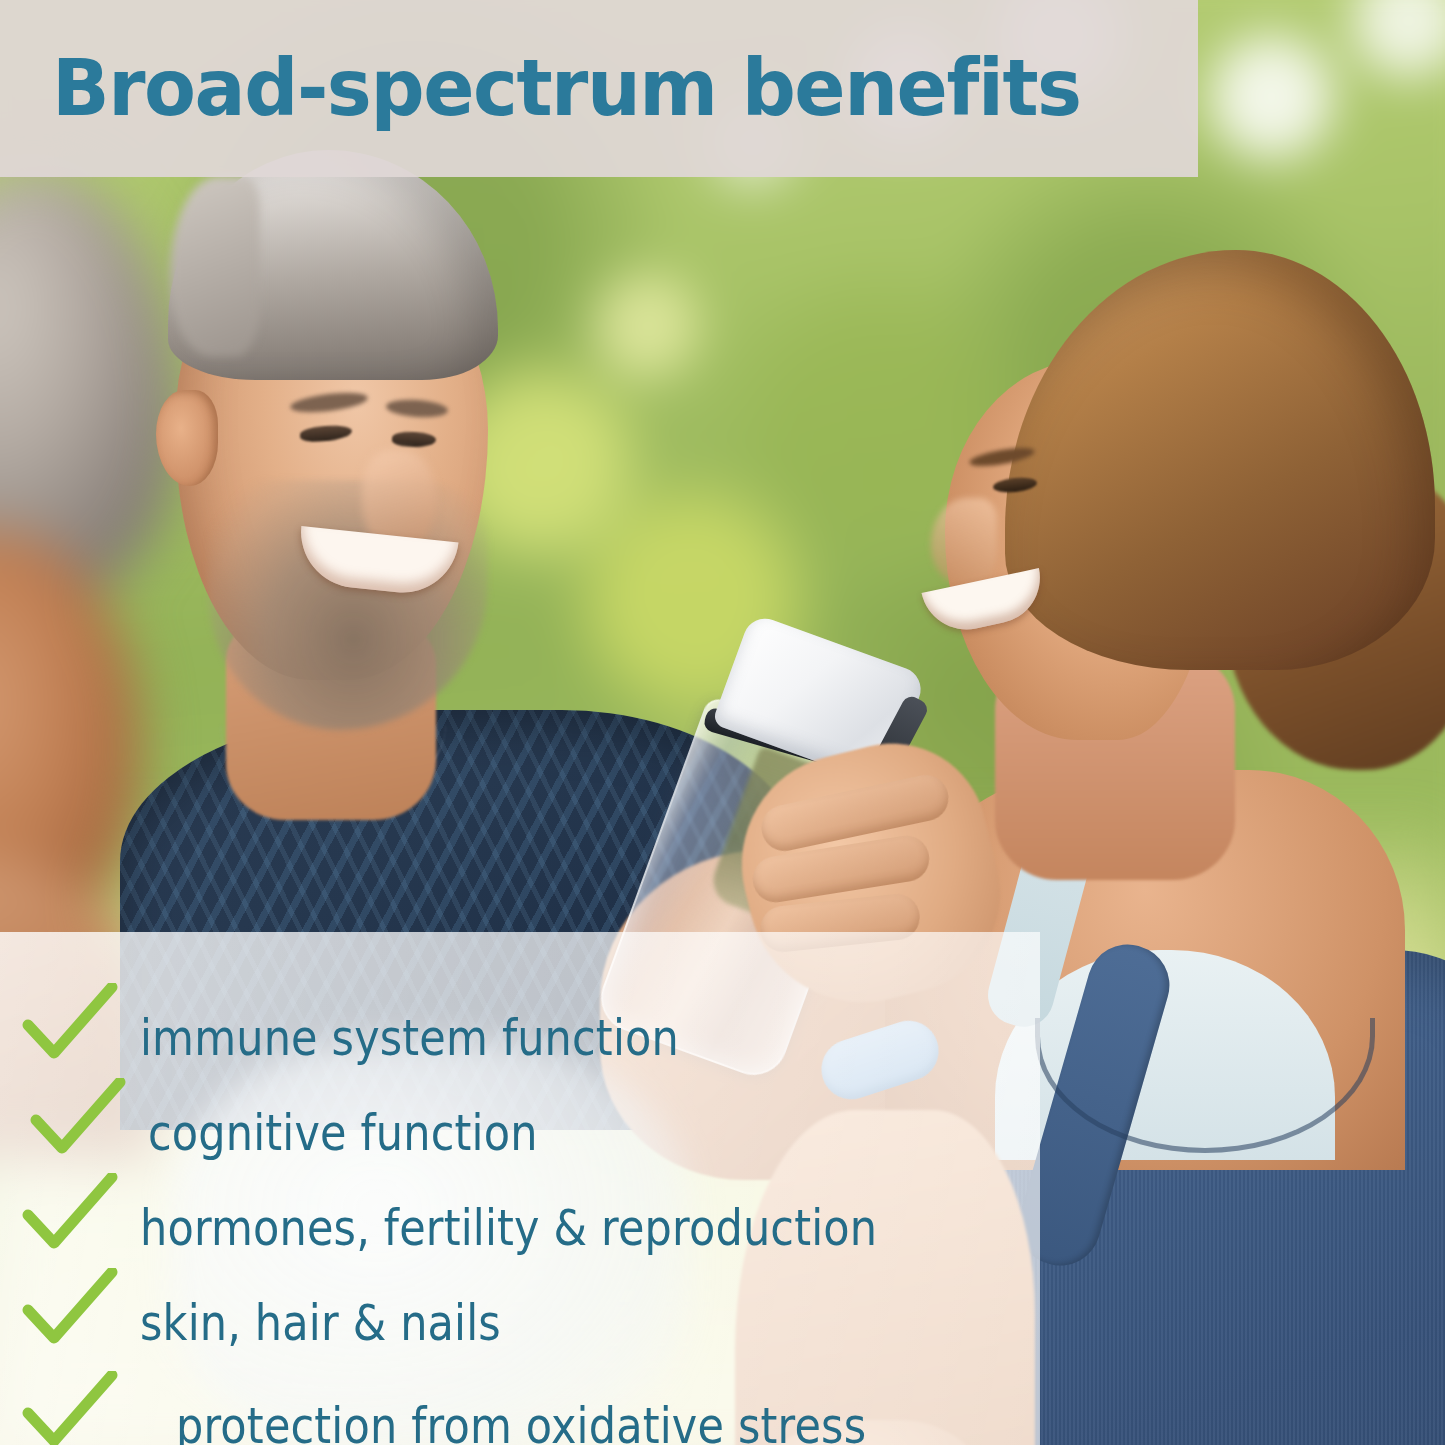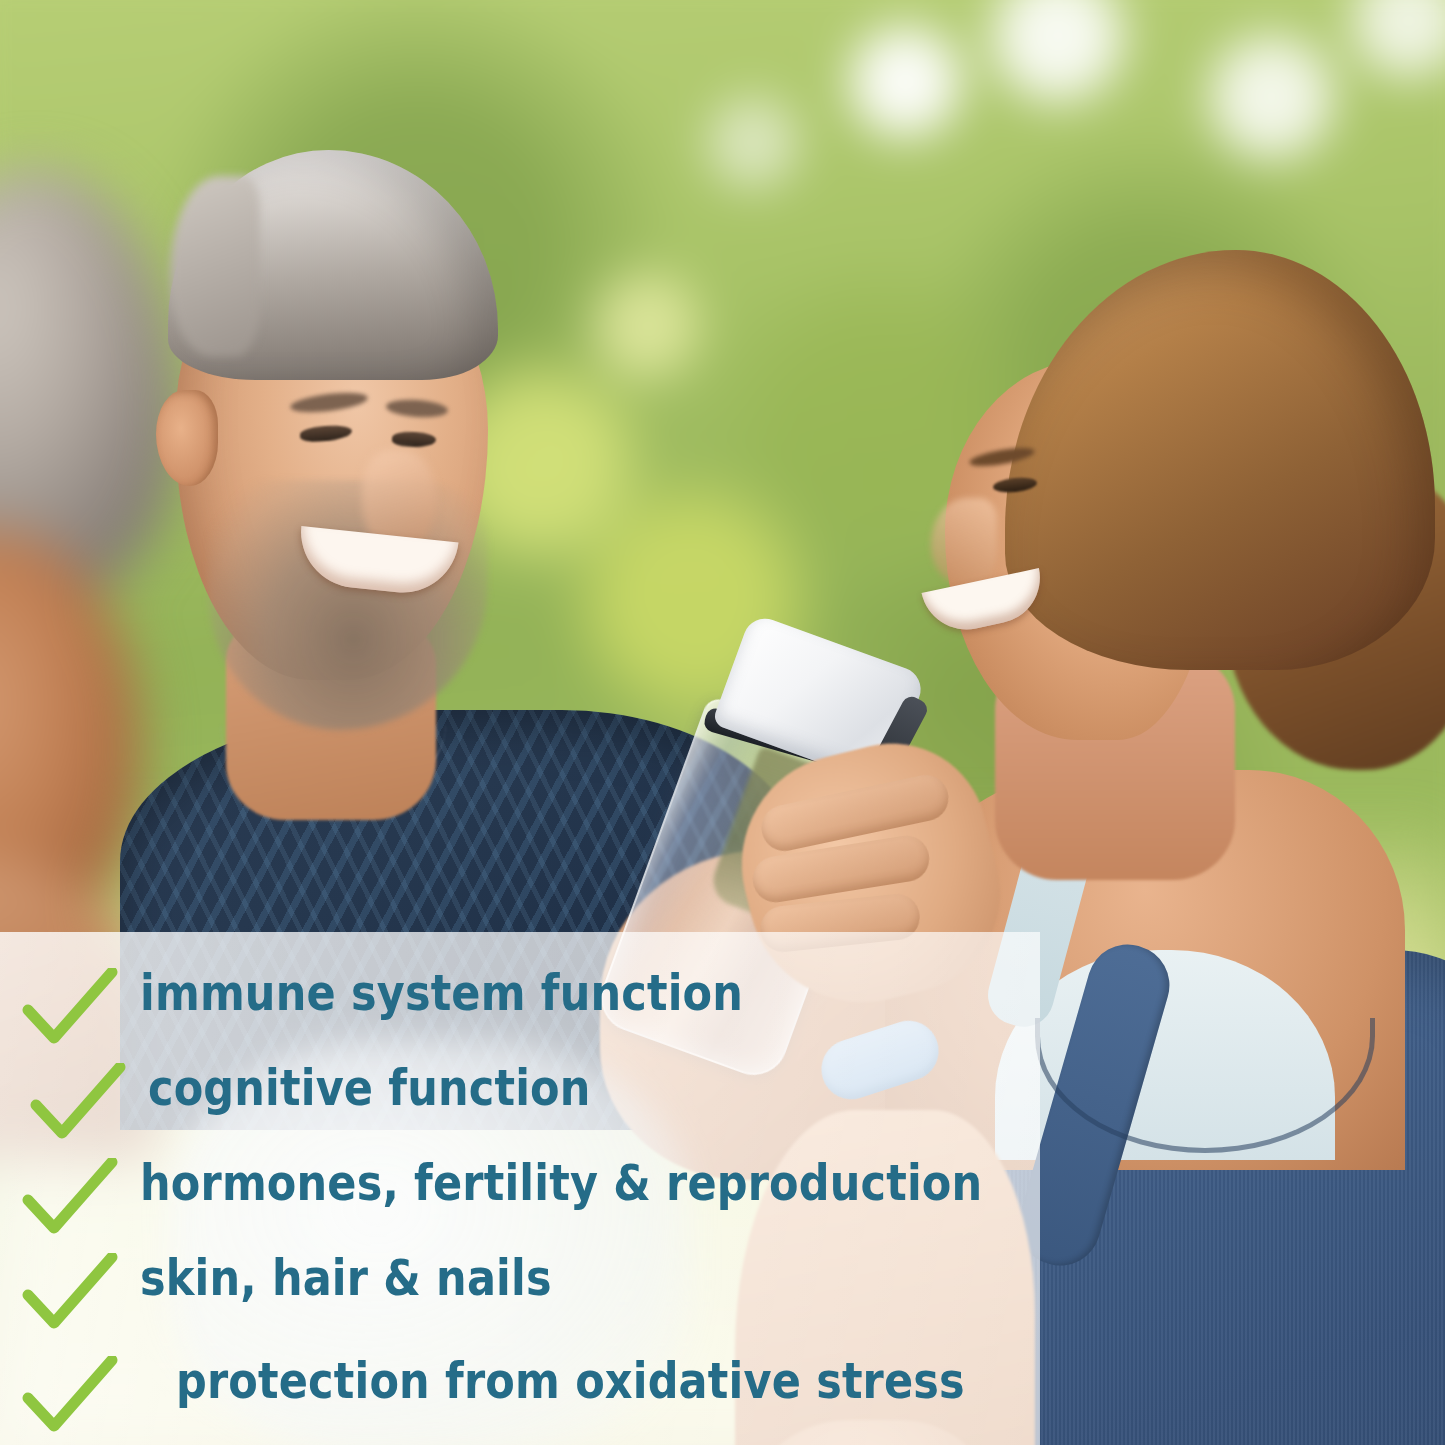--- a/index.html
+++ b/index.html
@@ -337,21 +337,21 @@
   #benefits{
     position:absolute;left:0;top:932px;width:1040px;height:513px;
     background:linear-gradient(100deg,rgba(255,255,255,.80) 0%,rgba(255,255,255,.72) 45%,rgba(255,255,255,.66) 100%);
   }
   #benefit-list{
     list-style:none;margin:0;padding:0;
     position:relative;
   }
   .benefit-row{
     position:absolute;left:0;width:100%;height:95px;
-    display:flex;align-items:flex-start;font-weight:bold;
+    display:flex;align-items:flex-end;
   }
   .benefit-row:nth-child(1){top:36px;}
   .benefit-row:nth-child(2){top:131px;margin-left:8px;}
   .benefit-row:nth-child(3){top:226px;}
   .benefit-row:nth-child(4){top:321px;}
   .benefit-row:nth-child(5){top:424px;gap:36px;}
 
   .check-icon{
     width:96px;height:80px;margin-left:22px;flex:0 0 auto;
     display:block;
@@ -429,20 +429,23 @@
 
     <div class="hand"></div>
     <div class="finger f1"></div>
     <div class="finger f2"></div>
     <div class="finger f3"></div>
 
     <div class="w-wrist"></div>
     <div class="bottom-left-blob"></div>
   </div>
 
+  <div id="banner">
+    <h1 id="banner-title">Broad-spectrum benefits</h1>
+  </div>
 
   <div id="benefits">
     <ul id="benefit-list">
 
       <li class="benefit-row">
         <svg class="check-icon" viewBox="0 0 96 80">
           <path d="M6 42 L32 70 L90 4" fill="none" stroke="#8FC640" stroke-width="11" stroke-linecap="round" stroke-linejoin="round"></path>
         </svg>
         <span class="benefit-label">immune system function</span>
       </li>

